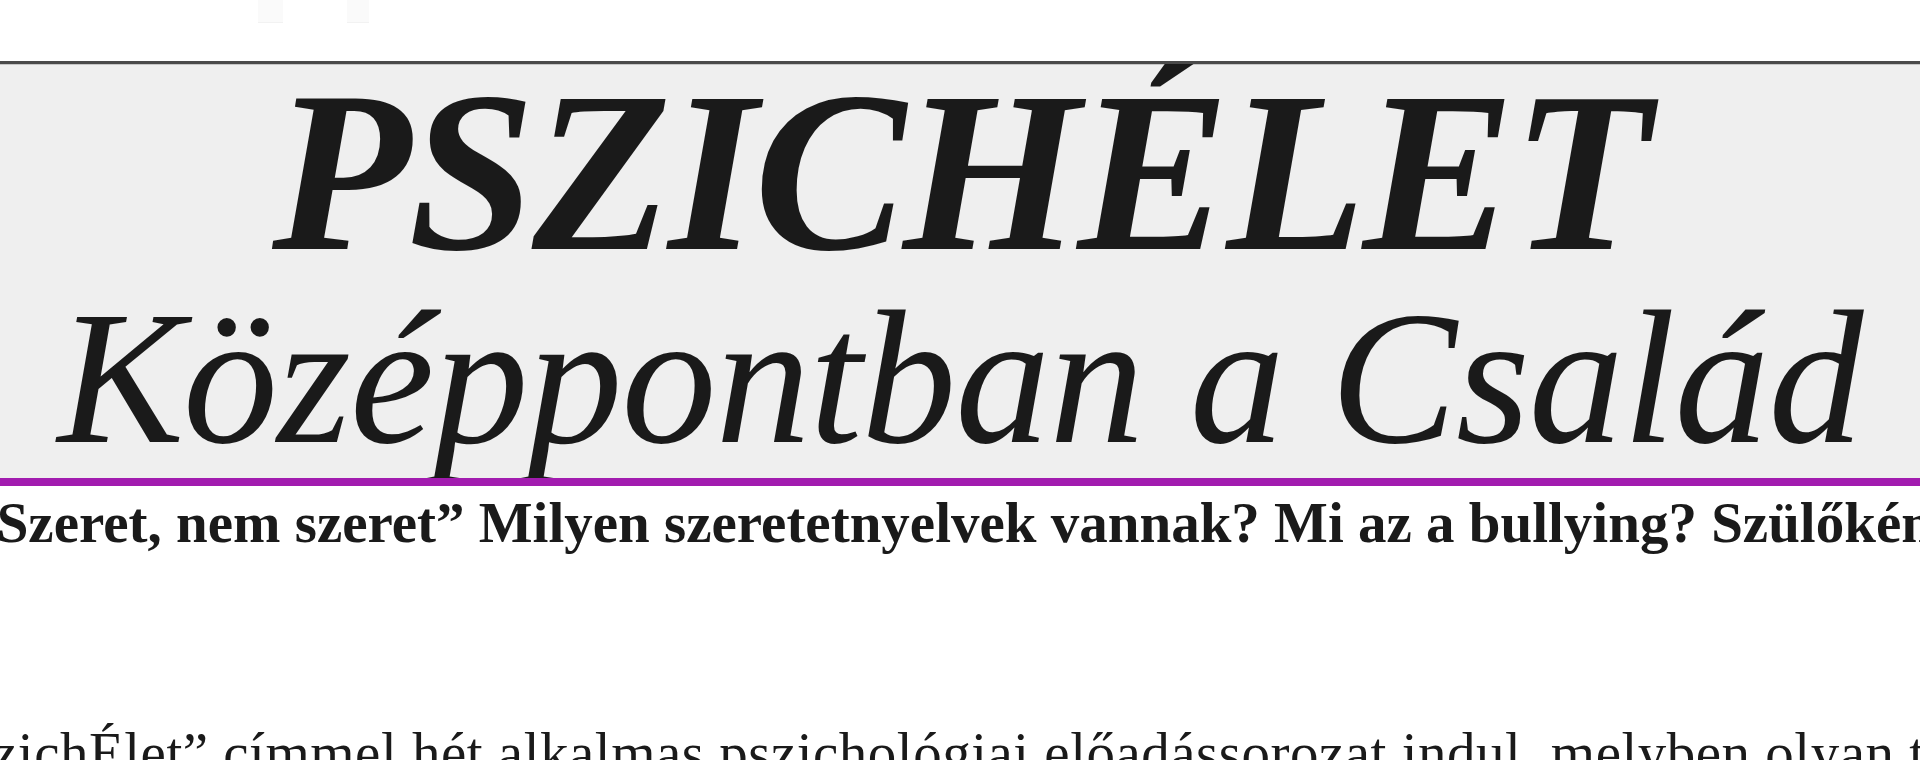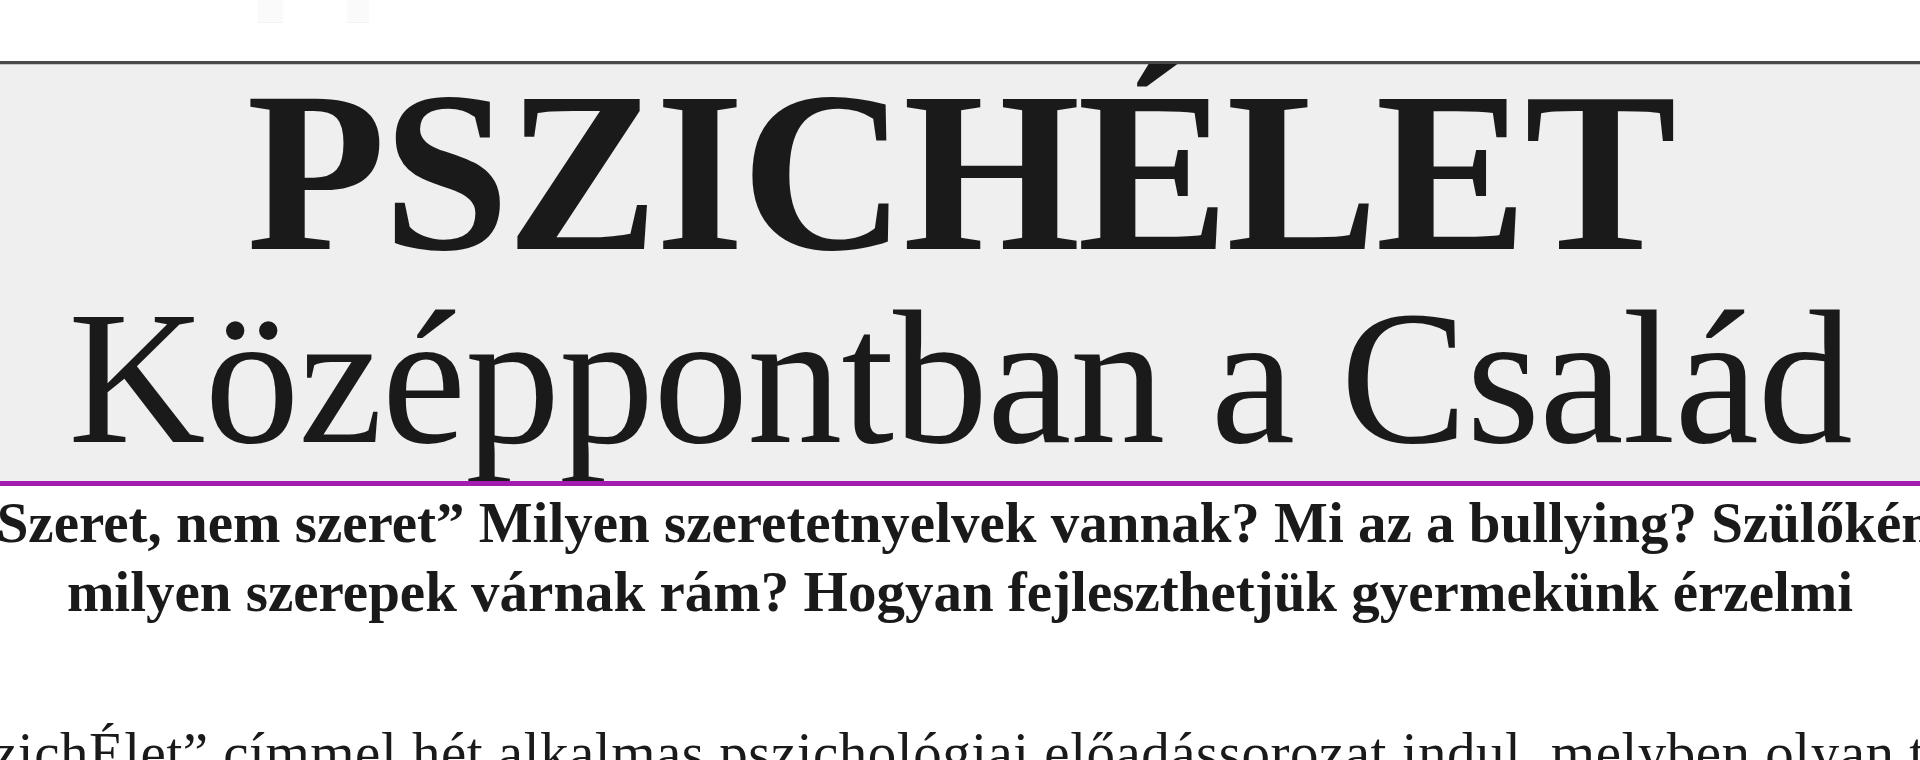--- a/index.html
+++ b/index.html
@@ -29,24 +29,25 @@
 
   
   .masthead {
     position: absolute;
     left: 0;
     right: 0;
     top: 61px;
     height: 425px;
     box-sizing: border-box;
     border-top: 3px solid #4a4a4a;
-    border-bottom: 5px solid #a21caf;
+    border-bottom: 8px solid #a21caf;
     background: #efefef;
     box-shadow: inset 0 1px 0 #c6c6c6;
     overflow: hidden;
+    font-style: italic;
   }
   .center-row {
     display: flex;
     justify-content: center;
     width: 100%;
   }
   .masthead-title {
     margin: 0;
     font-size: 228px;
     line-height: 208px;
@@ -104,18 +105,15 @@
   </div>
   <div class="center-row">
     <h2 class="masthead-subtitle">Középpontban a Család</h2>
   </div>
 </header>
 
 <section class="intro">
   <div class="center-row">
     <div class="intro-line">„Szeret, nem szeret” Milyen szeretetnyelvek vannak? Mi az a bullying? Szülőként</div>
   </div>
-  <div class="center-row">
-    <div class="intro-line">milyen szerepek várnak rám? Hogyan fejleszthetjük gyermekünk érzelmi</div>
-  </div>
 </section>
 
 <div class="body-paragraph">zichÉlet” címmel hét alkalmas pszichológiai előadássorozat indul, melyben olyan témák</div>
 
 </body></html>

